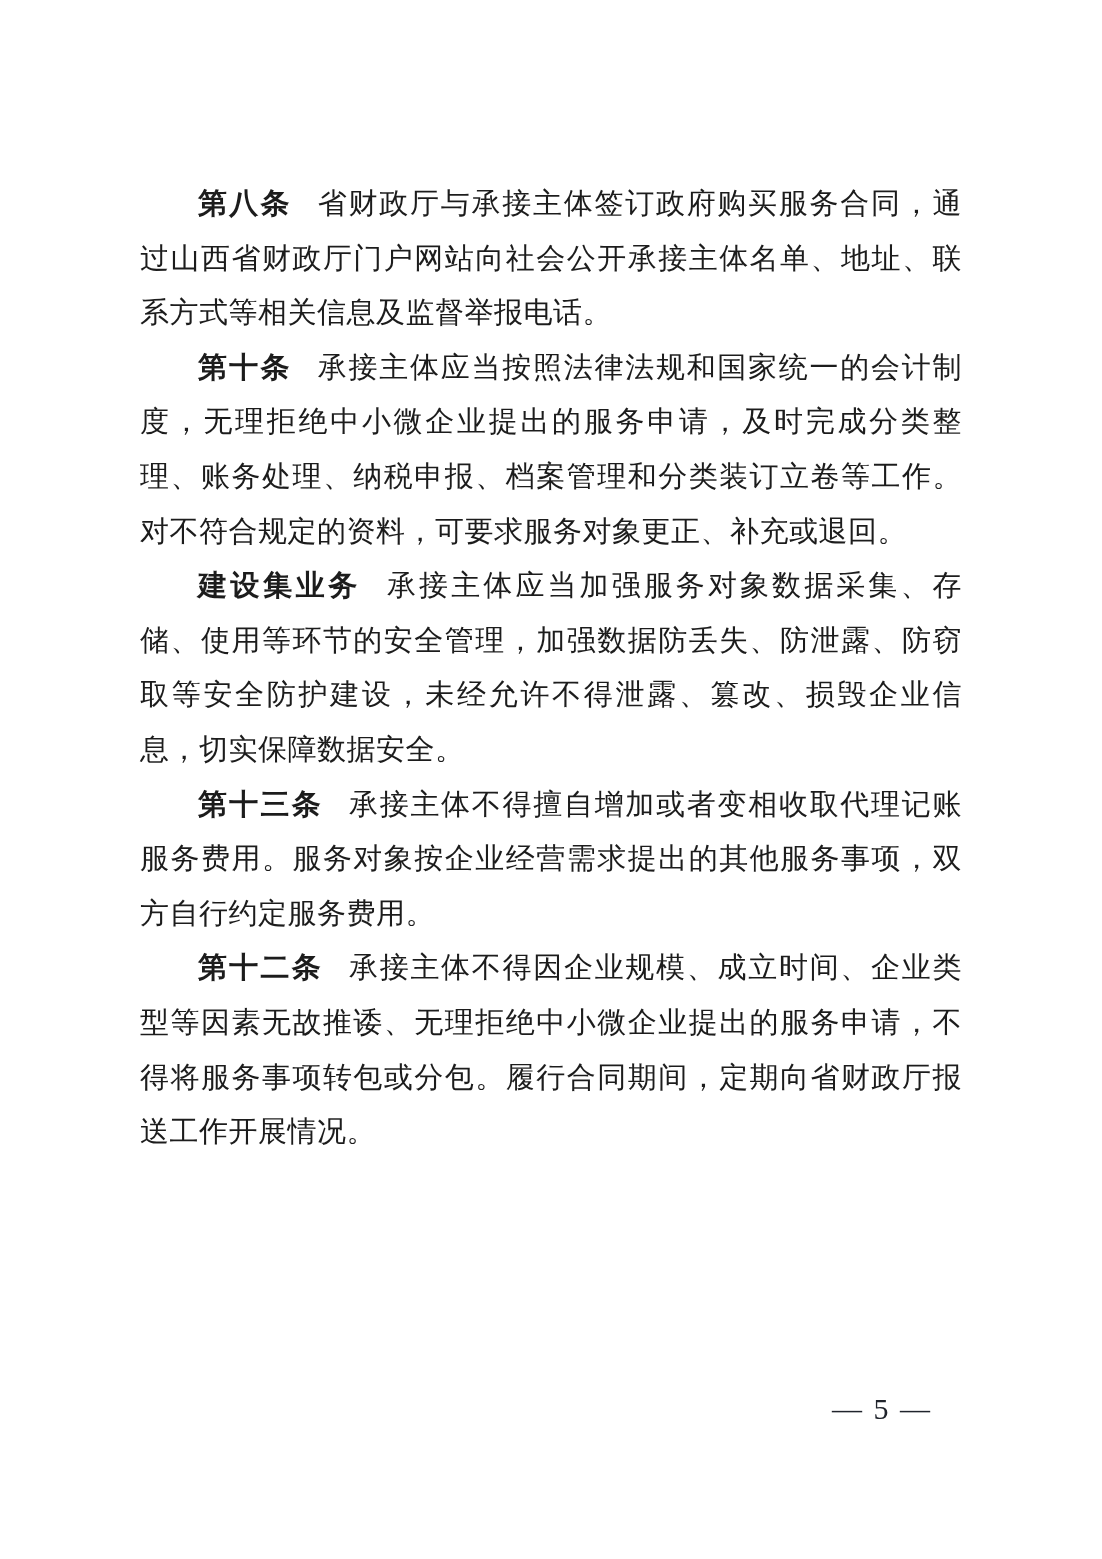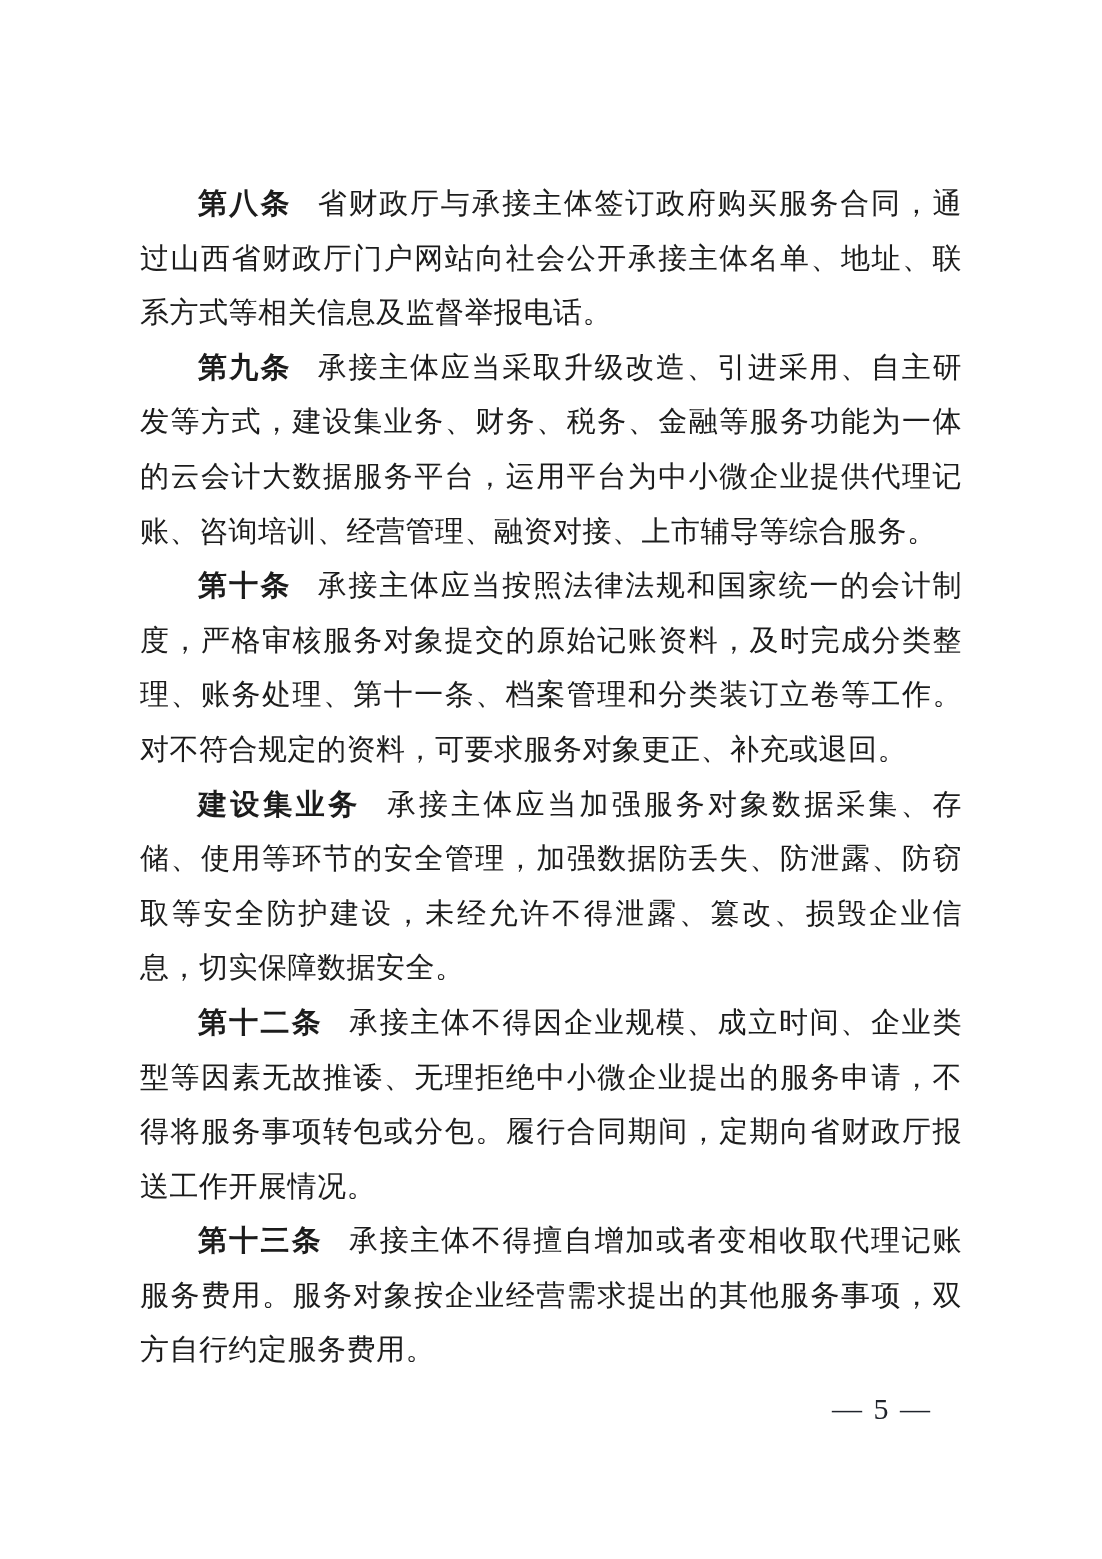--- a/index.html
+++ b/index.html
@@ -53,36 +53,33 @@
 </head>
 <body>
 
 <div class="page">
   <div class="content">
 
     <p class="para">
       <span class="art-num">第八条</span><span class="art-body">省财政厅与承接主体签订政府购买服务合同，通过山西省财政厅门户网站向社会公开承接主体名单、地址、联系方式等相关信息及监督举报电话。</span>
     </p>
 
-    <p class="para">
-      <span class="art-num">第九条</span><span class="art-body">承接主体应当采取升级改造、引进采用、自主研发等方式，建设集业务、财务、税务、金融等服务功能为一体的云会计大数据服务平台，运用平台为中小微企业提供代理记账、咨询培训、经营管理、融资对接、上市辅导等综合服务。</span>
-    </p>
 
     <p class="para">
-      <span class="art-num">第十条</span><span class="art-body">承接主体应当按照法律法规和国家统一的会计制度，严格审核服务对象提交的原始记账资料，及时完成分类整理、账务处理、第十一条、档案管理和分类装订立卷等工作。对不符合规定的资料，可要求服务对象更正、补充或退回。</span>
+      <span class="art-num">第十条</span><span class="art-body">承接主体应当按照法律法规和国家统一的会计制度，无理拒绝中小微企业提出的服务申请，及时完成分类整理、账务处理、纳税申报、档案管理和分类装订立卷等工作。对不符合规定的资料，可要求服务对象更正、补充或退回。</span>
     </p>
 
     <p class="para">
       <span class="art-num">建设集业务</span><span class="art-body">承接主体应当加强服务对象数据采集、存储、使用等环节的安全管理，加强数据防丢失、防泄露、防窃取等安全防护建设，未经允许不得泄露、篡改、损毁企业信息，切实保障数据安全。</span>
     </p>
 
     <p class="para">
-      <span class="art-num">第十二条</span><span class="art-body">承接主体不得因企业规模、成立时间、企业类型等因素无故推诿、无理拒绝中小微企业提出的服务申请，不得将服务事项转包或分包。履行合同期间，定期向省财政厅报送工作开展情况。</span>
+      <span class="art-num">第十三条</span><span class="art-body">承接主体不得擅自增加或者变相收取代理记账服务费用。服务对象按企业经营需求提出的其他服务事项，双方自行约定服务费用。</span>
     </p>
 
     <p class="para">
-      <span class="art-num">第十三条</span><span class="art-body">承接主体不得擅自增加或者变相收取代理记账服务费用。服务对象按企业经营需求提出的其他服务事项，双方自行约定服务费用。</span>
+      <span class="art-num">第十二条</span><span class="art-body">承接主体不得因企业规模、成立时间、企业类型等因素无故推诿、无理拒绝中小微企业提出的服务申请，不得将服务事项转包或分包。履行合同期间，定期向省财政厅报送工作开展情况。</span>
     </p>
 
   </div>
 
   <div class="page-number">— 5 —</div>
 </div>
 
 </body></html>

